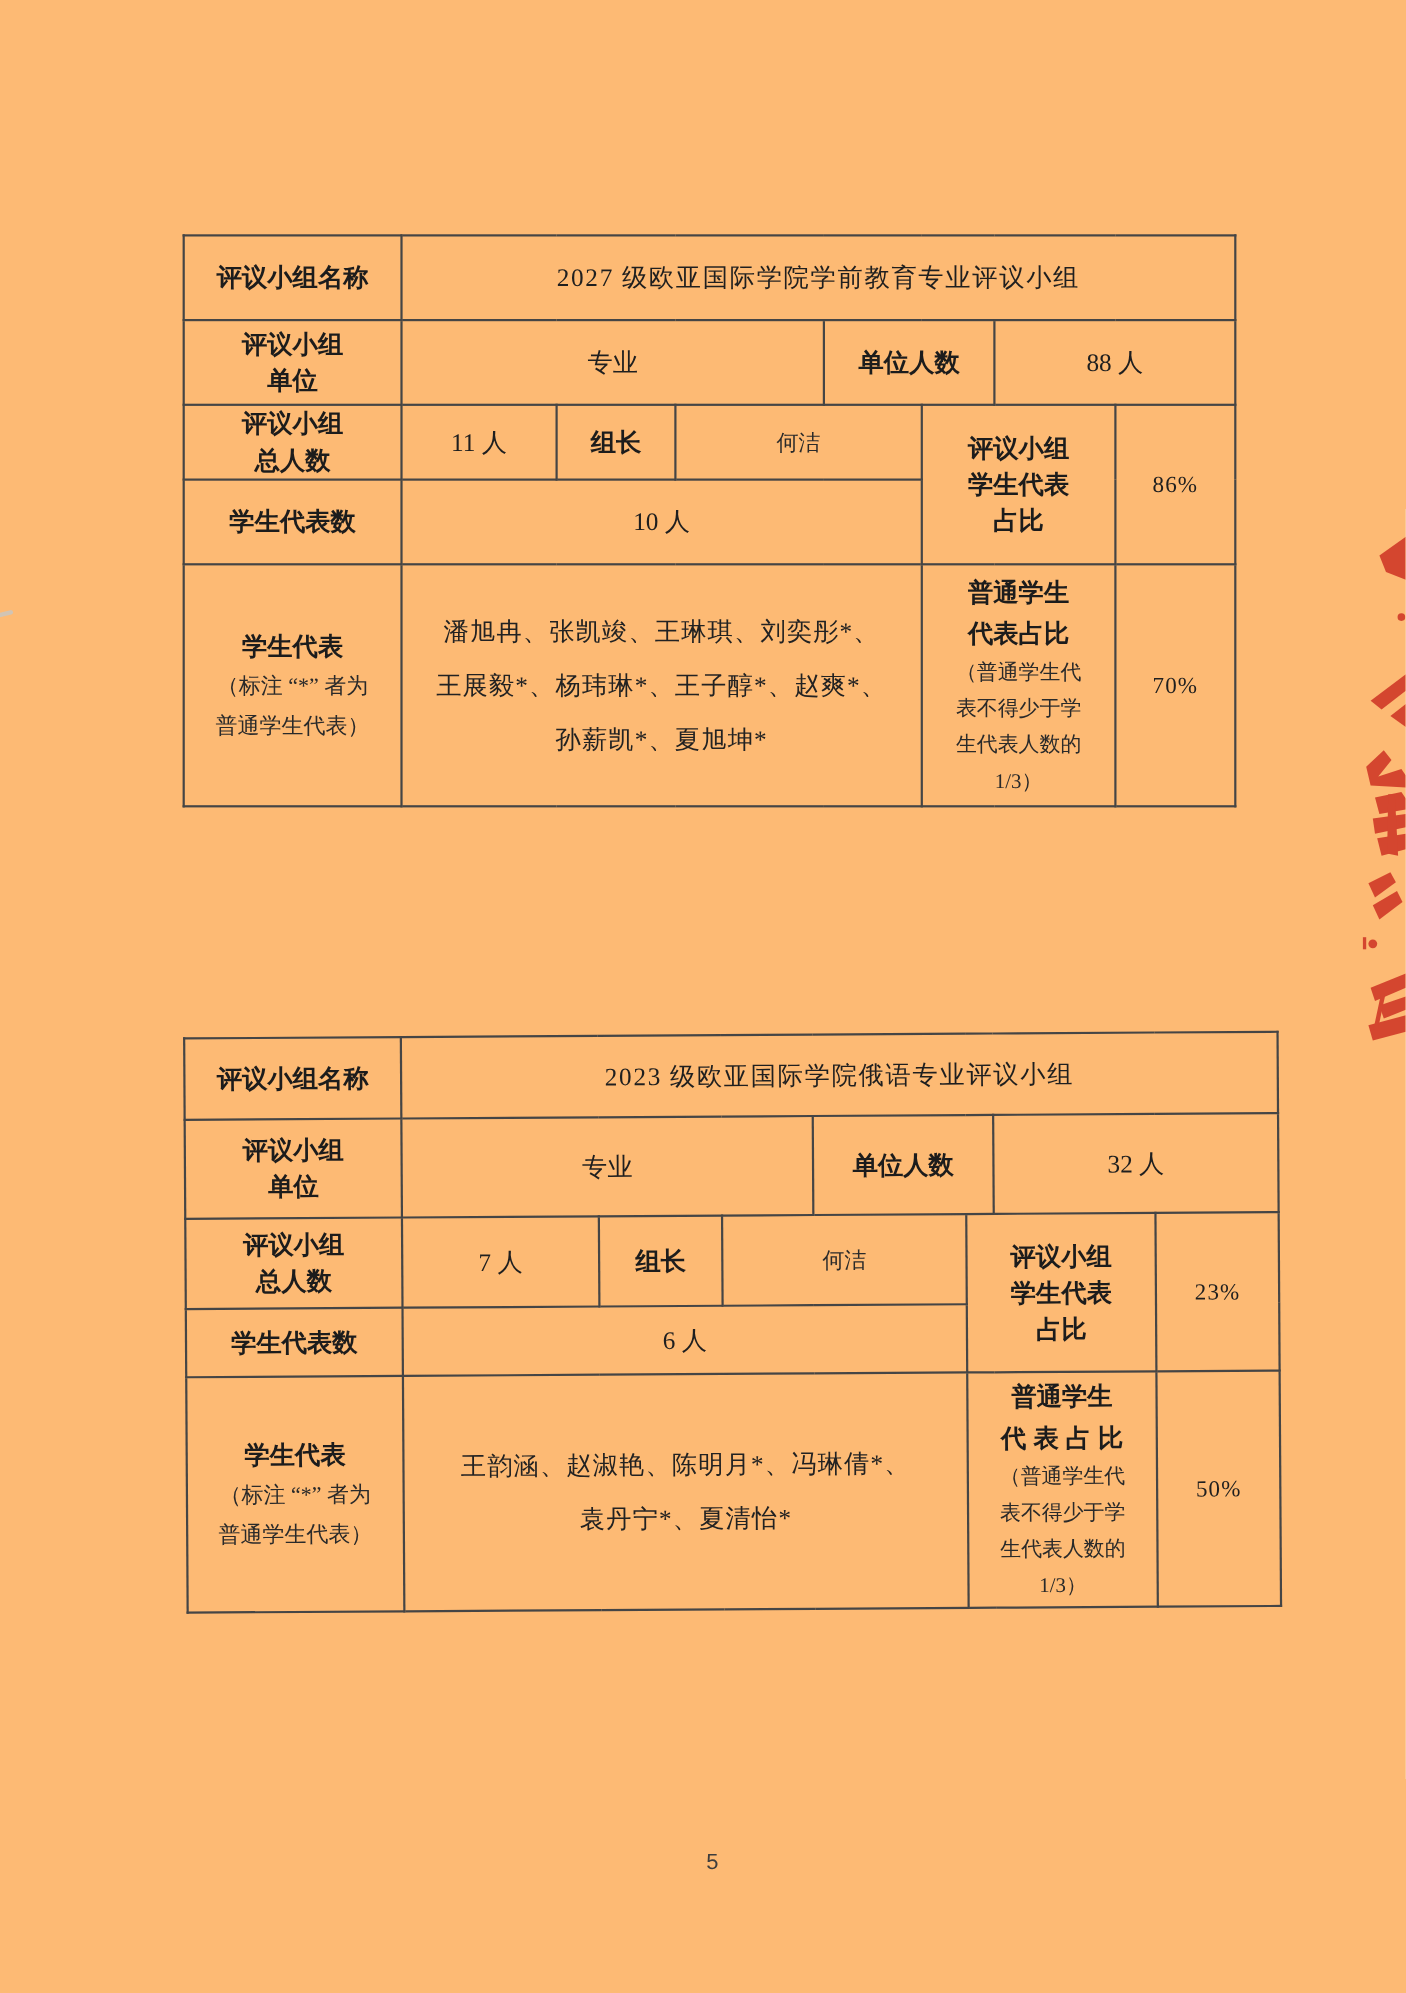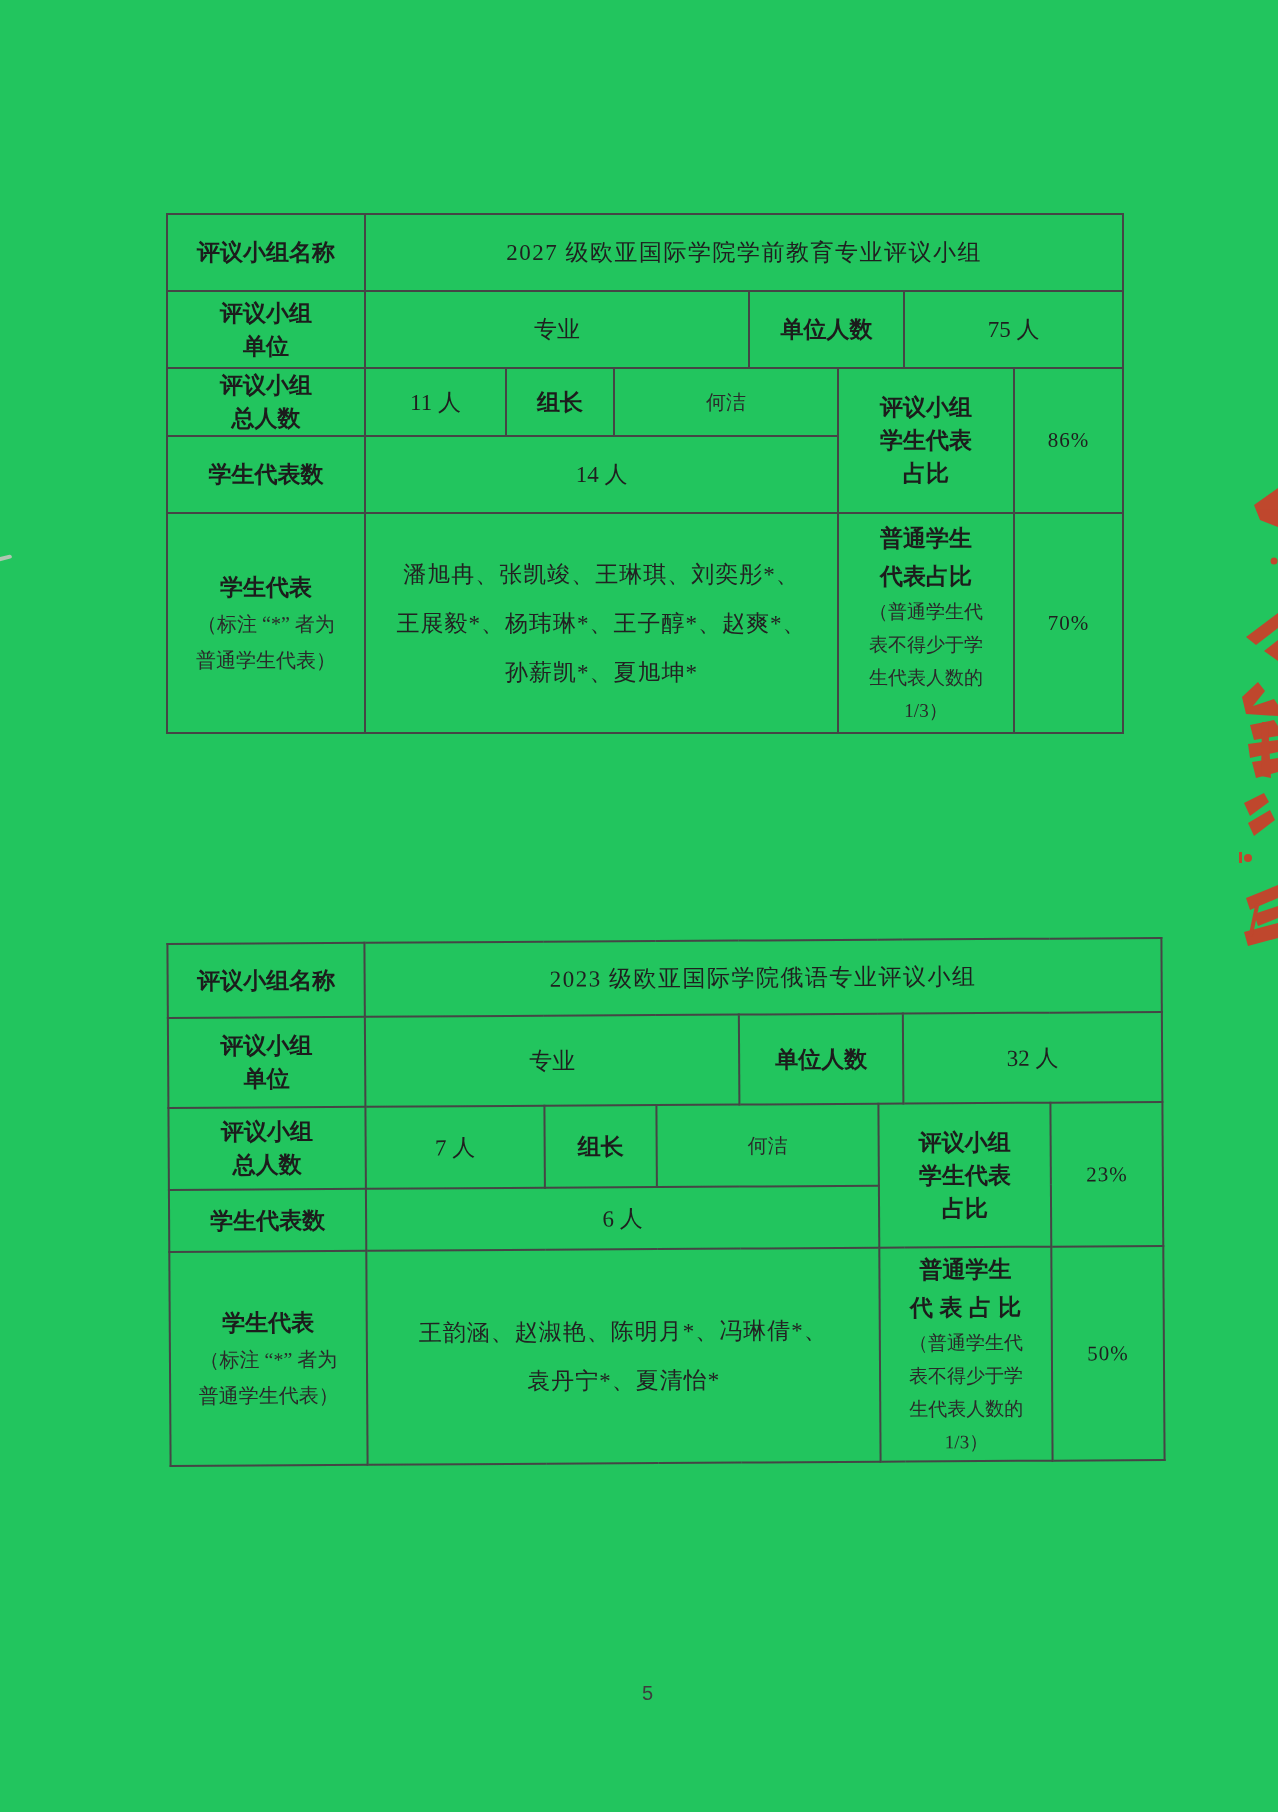--- a/index.html
+++ b/index.html
@@ -2,21 +2,21 @@
 <html><head>
 <meta charset="utf-8">
 <style>
   html,body{margin:0;padding:0;}
   body{
     width:1278px;height:1812px;position:relative;overflow:hidden;
     background:#f3f1ec;
     font-family:"Liberation Serif", serif;color:#222;
   }
   .page{
-    position:absolute;inset:0;background:#22c55e;
+    position:absolute;inset:0;background:#fdba74;
   }
   
   table.doc{
     position:absolute;border-collapse:collapse;table-layout:fixed;
     background:transparent;
   }
   table.doc td{
     border:2px solid #454545;padding:0;vertical-align:middle;
     text-align:center;overflow:hidden;
   }
@@ -83,36 +83,36 @@
     <tbody>
         <tr style="height:77px">
       <td class="hdr">评议小组名称</td>
       <td colspan="7" class="title-cell">2027 级欧亚国际学院学前教育专业评议小组</td>
     </tr>
     <tr style="height:77px">
       <td class="hdr ml">评议小组
 单位</td>
       <td colspan="3" class="val">专业</td>
       <td colspan="2" class="hdr">单位人数</td>
-      <td colspan="2" class="val">75 人</td>
+      <td colspan="2" class="val">88 人</td>
     </tr>
     <tr style="height:68px">
       <td class="hdr ml">评议小组
 总人数</td>
       <td class="val">11 人</td>
       <td class="hdr">组长</td>
       <td colspan="2" class="val leader">何洁</td>
       <td colspan="2" rowspan="2" class="hdr ml ratio-label">评议小组
 学生代表
 占比</td>
       <td rowspan="2" class="val pct">86%</td>
     </tr>
     <tr style="height:77px">
       <td class="hdr">学生代表数</td>
-      <td colspan="4" class="val">14 人</td>
+      <td colspan="4" class="val">10 人</td>
     </tr>
     <tr style="height:220px">
       <td>
         <div class="rep-main">学生代表</div>
         <div class="rep-note ml">（标注 “*” 者为
 普通学生代表）</div>
       </td>
       <td colspan="4" class="names ml">潘旭冉、张凯竣、王琳琪、刘奕彤*、
 王展毅*、杨玮琳*、王子醇*、赵爽*、
 孙薪凯*、夏旭坤*</td>

